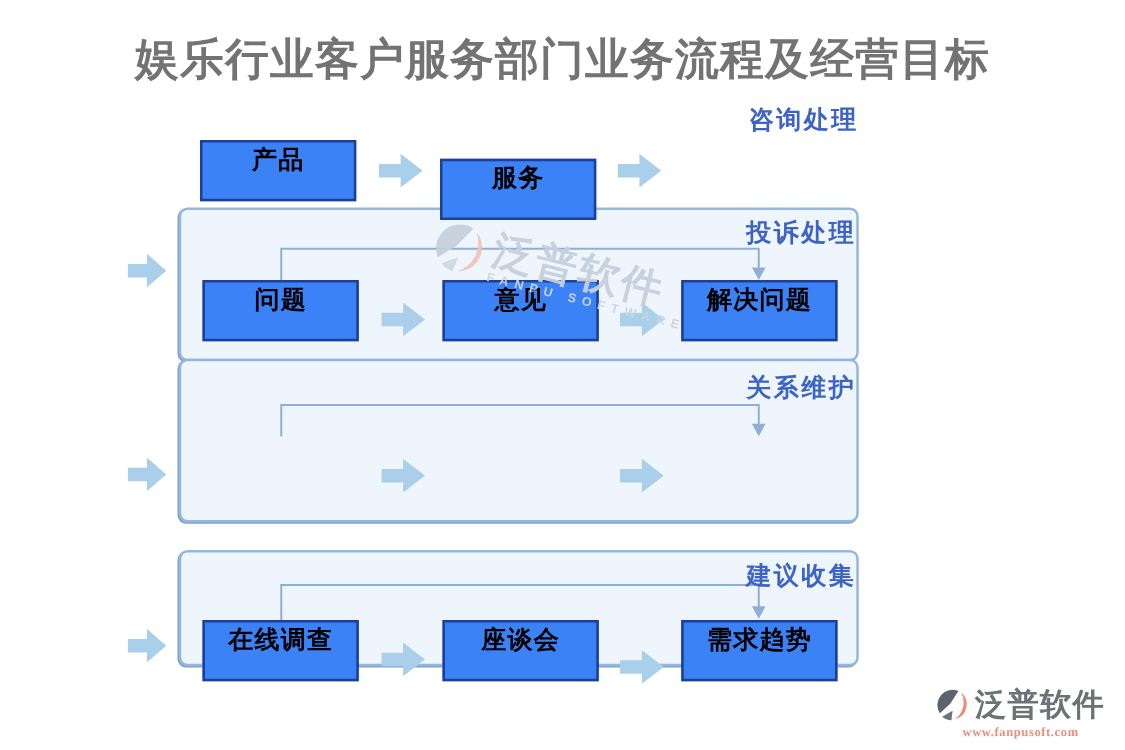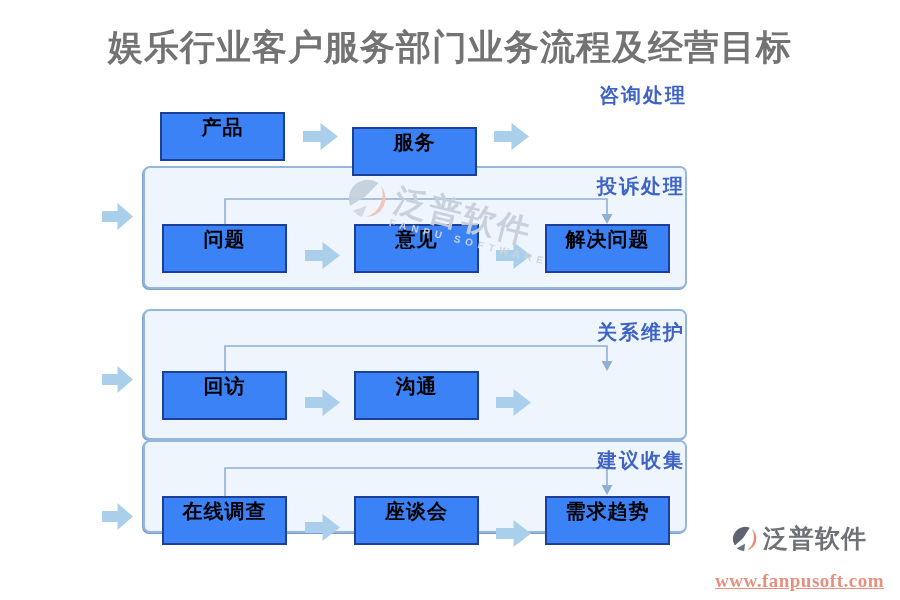--- a/index.html
+++ b/index.html
@@ -30,21 +30,21 @@
   .conn polygon{fill:var(--connector,#8fafd6);}
   .wm{position:absolute;left:342px;top:196px;transform:rotate(14deg);
         display:flex;align-items:flex-start;gap:4px;z-index:5;opacity:.95;}
   .wm-text{font-size:33px;font-weight:700;color:var(--watermark,#c6d0dd);letter-spacing:2px;line-height:1;}
   .wm-sub{font-size:10px;font-weight:600;color:#cdd5e0;letter-spacing:5px;margin-top:2px;}
   .footer{position:absolute;right:16px;bottom:8px;display:flex;flex-direction:column;
         align-items:center;z-index:6;}
   .footer-row{display:flex;align-items:center;gap:3px;}
   .footer-brand{font-size:25px;font-weight:700;color:var(--logo-text,#6e7276);letter-spacing:1px;}
   .footer-url{font-family:"Liberation Serif","DejaVu Serif",serif;
-        font-size:19px;font-weight:700;color:var(--logo-url,#e8907f);letter-spacing:.5px;margin-top:15px;text-decoration:underline;}
+        font-size:10px;font-weight:700;color:var(--logo-url,#e8907f);letter-spacing:.5px;margin-top:1px;}
 </style>
 </head>
 <body>
 
 <div class="canvas">
 
   <div class="title">娱乐行业客户服务部门业务流程及经营目标</div>
 
   <div class="sec-header" style="left:143px;width:544px;top:82px">咨询处理</div>
   <div class="sbox" style="left:160px;top:112px">
@@ -69,33 +69,27 @@
     <div class="sbox" style="left:209px;top:56px">
       <span>意见</span>
       </div>
     <div class="barrow" style="left:351px;top:74px"></div>
     <div class="sbox" style="left:400px;top:56px">
       <span>解决问题</span>
       </div>
   </div>
   <div class="side-arrow" style="top:203px"></div>
 
-  <div class="panel" style="top:309px;height:131px">
+  <div class="panel" style="top:287px;height:131px">
     <svg class="conn" width="544" height="131">
       <polyline points="80,60 80,35 462,35 462,51"></polyline>
       <polygon points="456.5,50 467.5,50 462,60"></polygon>
     </svg>
     <div class="sec-header" style="left:0;width:100%;top:8px">关系维护</div>
-    <div class="sbox" style="left:17px;top:60px">
-      <span>回访</span>
-      </div>
     <div class="barrow" style="left:160px;top:78px"></div>
-    <div class="sbox" style="left:209px;top:60px">
-      <span>沟通</span>
-      </div>
     <div class="barrow" style="left:351px;top:78px"></div>
   </div>
   <div class="side-arrow" style="top:366px"></div>
 
   <div class="panel" style="top:440px;height:93px">
     <svg class="conn" width="544" height="126">
       <polyline points="80,54 80,26 462,26 462,44"></polyline>
       <polygon points="456.5,43 467.5,43 462,53"></polygon>
     </svg>
     <div class="sec-header" style="left:0;width:100%;top:5px">建议收集</div>

